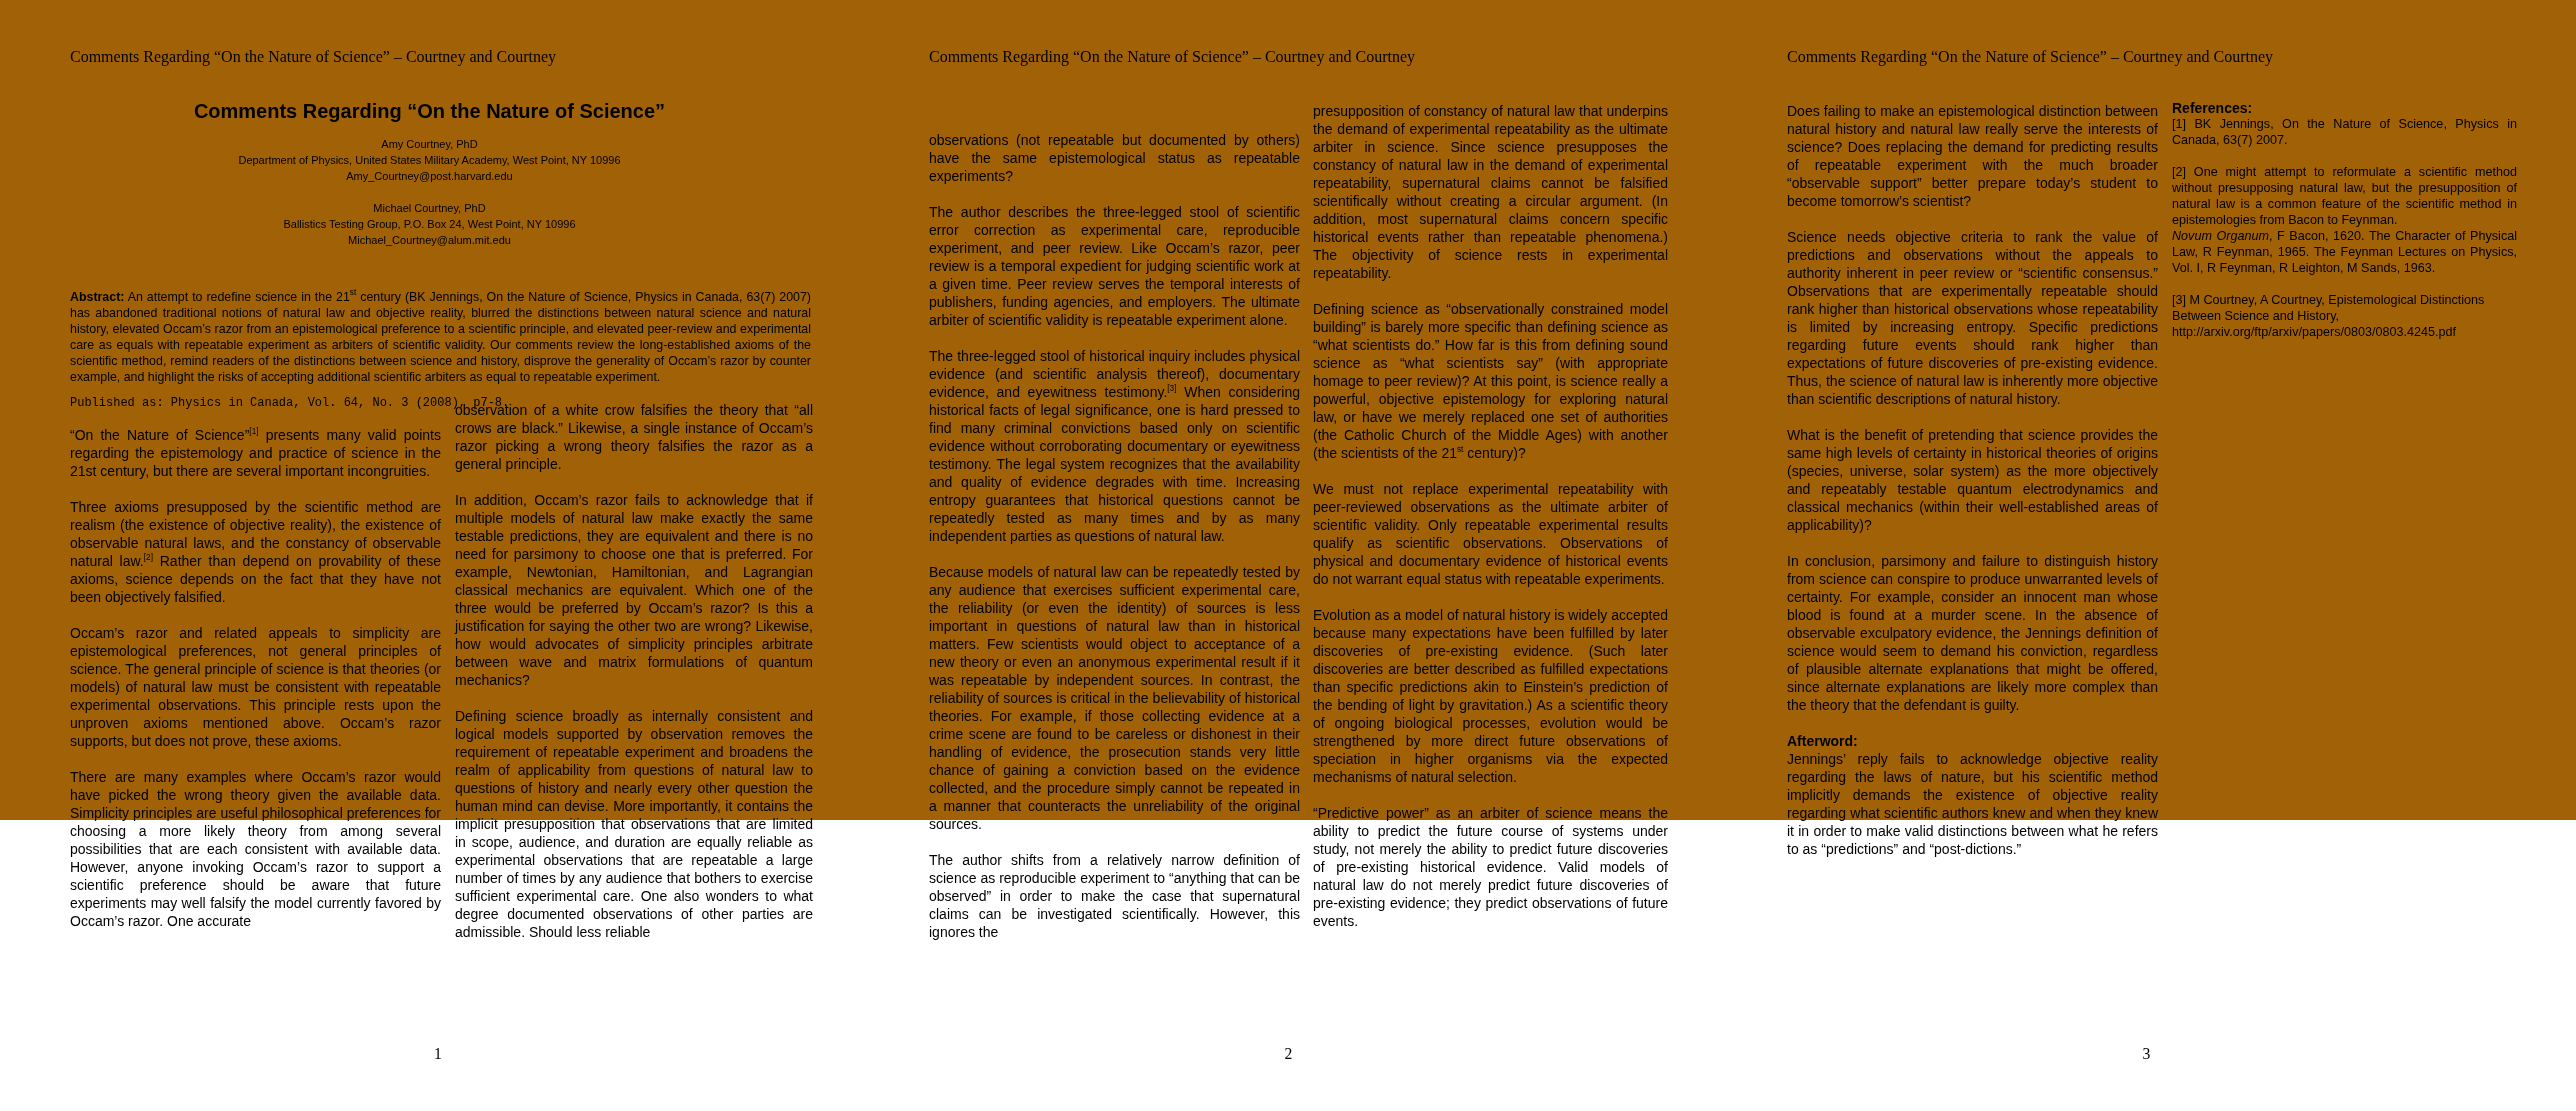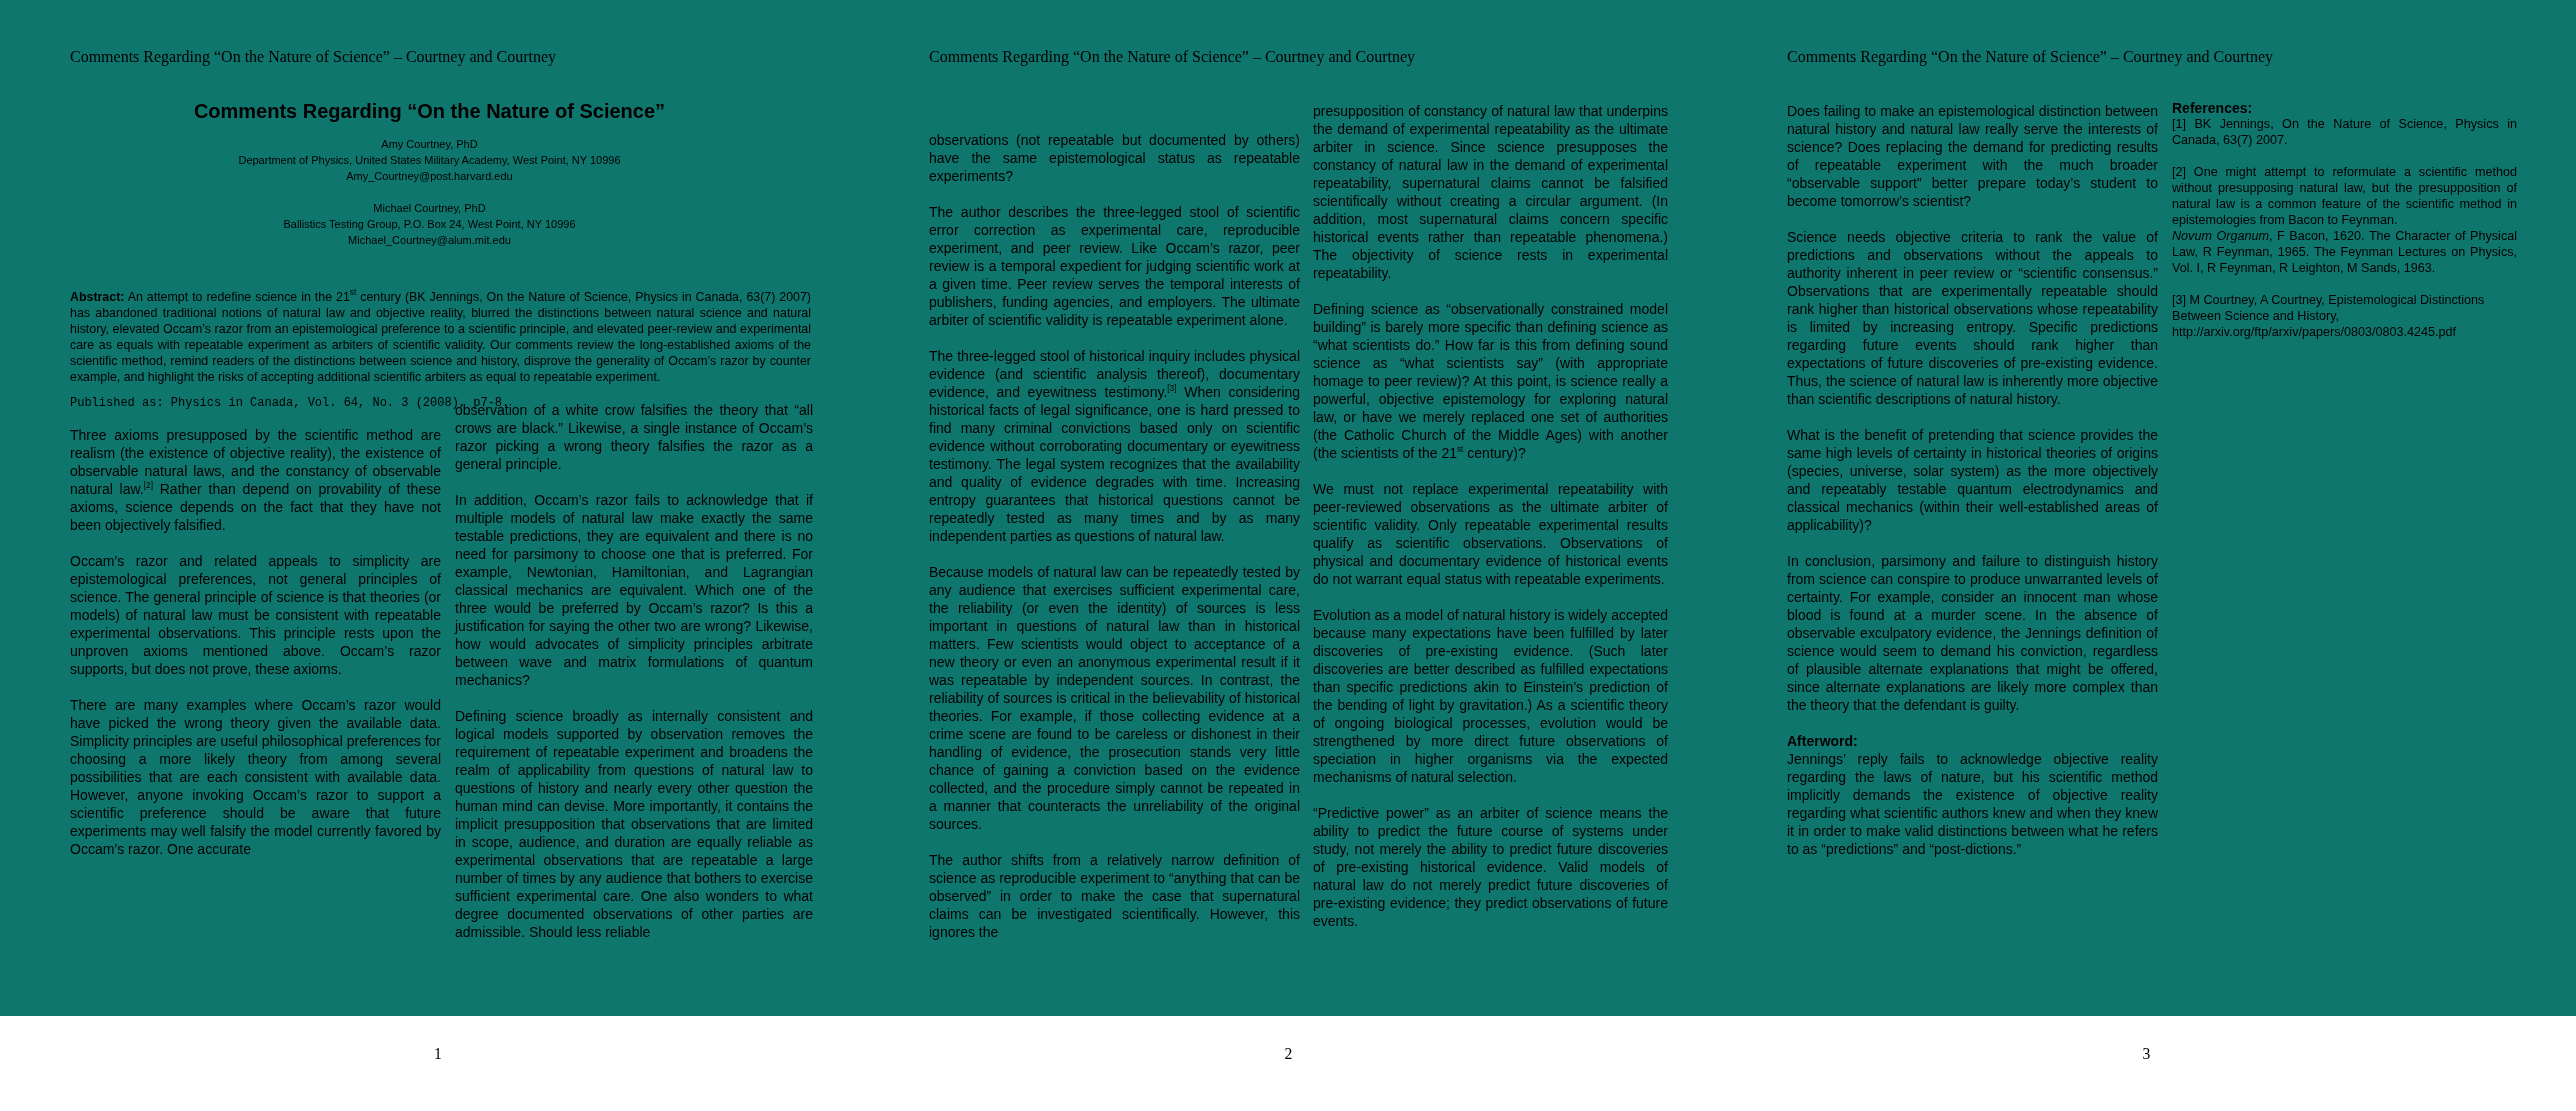--- a/index.html
+++ b/index.html
@@ -1,17 +1,17 @@
 <!DOCTYPE html>
 <html style="font-size:15px"><head>
 <meta charset="utf-8">
 <style>
   html, body { margin:0; padding:0; background:#ffffff; }
   body { width:2576px; height:1112px; position:relative; overflow:hidden; color:#000; }
-  .page { position:absolute; top:0; width:859px; height:1016px; background:#0f766e; }
+  .page { position:absolute; top:0; width:859px; height:820px; background:#a16207; }
   .page-header { position:absolute; top:48px; left:70px; font-family:"Liberation Serif", serif; font-size:16px; white-space:nowrap; }
   .page-number { position:absolute; top:1045px; width:859px; text-align:center; font-family:"Liberation Serif", serif; font-size:15.7px; }
   .title { position:absolute; top:100px; left:0; width:859px; text-align:center; font-family:"Liberation Sans", sans-serif; font-weight:bold; font-size:20px; }
   .authors { position:absolute; top:136px; left:0; width:859px; text-align:center; font-family:"Liberation Sans", sans-serif; font-size:11px; line-height:16px; }
   .author-block { margin-bottom:16px; }
   .abstract { position:absolute; top:289px; left:70px; width:741px; font-family:"Liberation Sans", sans-serif; font-size:12.4px; line-height:16px; text-align:justify; }
   .published { position:absolute; top:396px; left:70px; font-family:Liberation Mono, monospace; font-size:12px; }
   .col { position:absolute; width:371px; font-family:"Liberation Sans", sans-serif; font-size:14px; line-height:18px; text-align:justify; }
   .col p { margin:0 0 18px 0; }
   .col p.last { margin-bottom:0; }
@@ -43,20 +43,21 @@
     </div>
   </div>
 
   <div class="abstract">
     <b>Abstract:</b><span> An attempt to redefine science in the 21</span><sup>st</sup><span> century (BK Jennings, On the Nature of Science, Physics in Canada, 63(7) 2007) has abandoned traditional notions of natural law and objective reality, blurred the distinctions between natural science and natural history, elevated Occam’s razor from an epistemological preference to a scientific principle, and elevated peer-review and experimental care as equals with repeatable experiment as arbiters of scientific validity.  Our comments review the long-established axioms of the scientific method, remind readers of the distinctions between science and history, disprove the generality of Occam’s razor by counter example, and highlight the risks of accepting additional scientific arbiters as equal to repeatable experiment.</span>
   </div>
 
   <div class="published">Published as: Physics in Canada, Vol. 64, No. 3 (2008), p7-8.</div>
 
   <div class="col" style="left:70px; top:426px;">
+    <p><span>“On the Nature of Science”</span><sup>[1]</sup><span> presents many valid points regarding the epistemology and practice of science in the 21st century, but there are several important incongruities.</span></p>
     <p><span>Three axioms presupposed by the scientific method are realism (the existence of objective reality), the existence of observable natural laws, and the constancy of observable natural law.</span><sup>[2]</sup><span> Rather than depend on provability of these axioms, science depends on the fact that they have not been objectively falsified.</span></p>
     <p>Occam’s razor and related appeals to simplicity are epistemological preferences, not general principles of science.  The general principle of science is that theories (or models) of natural law must be consistent with repeatable experimental observations.  This principle rests upon the unproven axioms mentioned above.  Occam’s razor supports, but does not prove, these axioms.</p>
     <p class="last">There are many examples where Occam’s razor would have picked the wrong theory given the available data.  Simplicity principles are useful philosophical preferences for choosing a more likely theory from among several possibilities that are each consistent with available data.  However, anyone invoking Occam’s razor to support a scientific preference should be aware that future experiments may well falsify the model currently favored by Occam’s razor.  One accurate</p>
   </div>
 
   <div class="col" style="left:455px; top:401px; width:358px;">
     <p>observation of a white crow falsifies the theory that “all crows are black.”  Likewise, a single instance of Occam’s razor picking a wrong theory falsifies the razor as a general principle.</p>
     <p>In addition, Occam’s razor fails to acknowledge that if multiple models of natural law make exactly the same testable predictions, they are equivalent and there is no need for parsimony to choose one that is preferred.  For example, Newtonian, Hamiltonian, and Lagrangian classical mechanics are equivalent.  Which one of the three would be preferred by Occam’s razor?  Is this a justification for saying the other two are wrong?   Likewise, how would advocates of simplicity principles arbitrate between wave and matrix formulations of quantum mechanics?</p>
     <p class="last">Defining science broadly as internally consistent and logical models supported by observation removes the requirement of repeatable experiment and broadens the realm of applicability from questions of natural law to questions of history and nearly every other question the human mind can devise.  More importantly, it contains the implicit presupposition that observations that are limited in scope, audience, and duration are equally reliable as experimental observations that are repeatable a large number of times by any audience that bothers to exercise sufficient experimental care.  One also wonders to what degree documented observations of other parties are admissible.  Should less reliable</p>
   </div>

